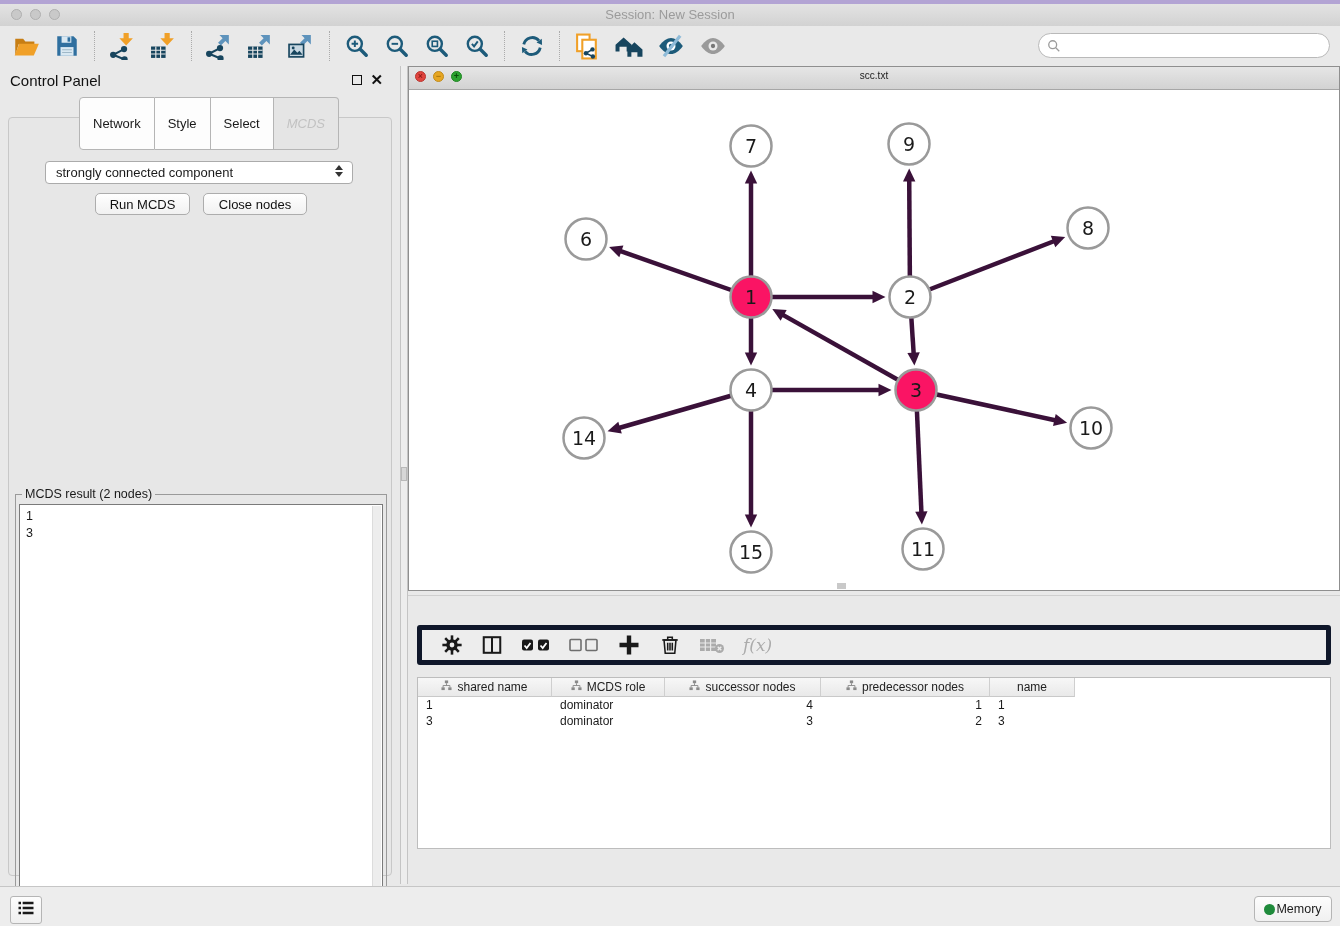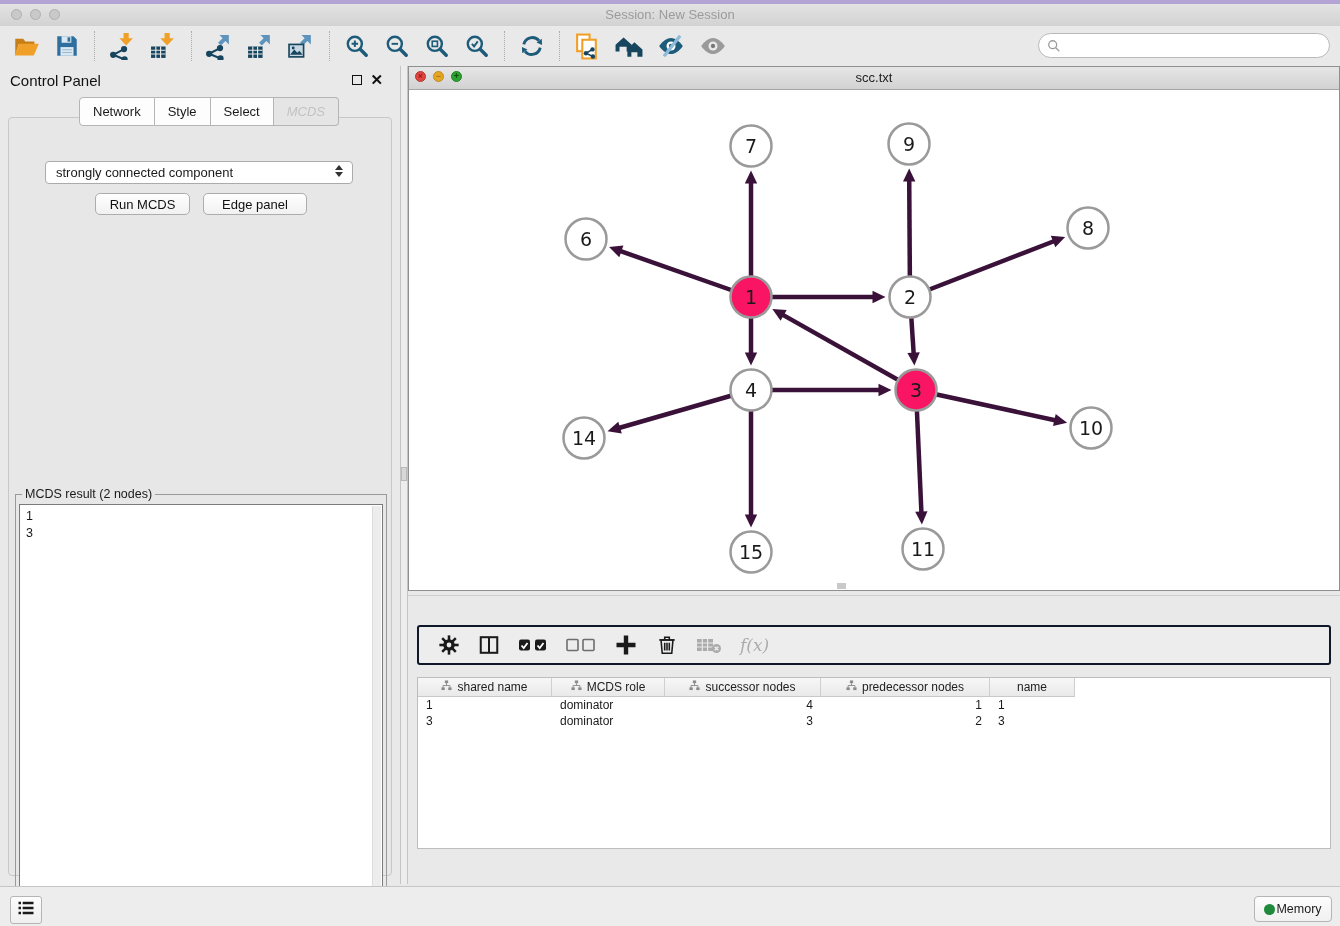--- a/index.html
+++ b/index.html
@@ -27,21 +27,21 @@
   .searchbox input{flex:1;border:none;outline:none;background:transparent;font-size:13px;height:20px;
                    font-family:"Liberation Sans",sans-serif;}
   
   .control-panel{position:absolute;left:0;top:66px;width:400px;height:818px;background:#E9E9E9;}
   .panel-head{position:relative;height:26px;}
   .panel-title{position:absolute;left:10px;top:6px;font-size:15px;color:#111;}
   .float-btn{position:absolute;width:10px;height:10px;border:1.5px solid #111;box-sizing:border-box;cursor:pointer;}
   .close-btn{position:absolute;font-size:15px;font-weight:900;color:#111;line-height:14px;cursor:pointer;}
   .cp-float{right:38px;top:9px;} .cp-close{right:17px;top:7px;}
   .cp-tabs{position:absolute;left:79px;top:31px;display:flex;z-index:2;}
-  .cp-tab{height:19px;line-height:19px;padding:4px 13px;font-size:13px;background:#FDFDFD;
+  .cp-tab{height:19px;line-height:19px;padding:16px 13px;font-size:13px;background:#FDFDFD;
           border:1px solid #B5B5B5;border-left:none;cursor:pointer;}
   .cp-tab:first-child{border-left:1px solid #B5B5B5;border-radius:4px 0 0 4px;}
   .cp-tab:last-child{border-radius:0 4px 4px 0;}
   .cp-tab.active{background:#E5E5E5;color:#C2C2C2;font-style:italic;}
   .cp-content{position:absolute;left:8px;top:51px;width:384px;height:759px;background:#E7E7E7;
               border:1px solid #C8C8C8;border-radius:4px;box-sizing:border-box;}
   .opt-label{position:absolute;left:0;right:0;top:22px;text-align:center;font-size:13px;}
   .cp-select{position:absolute;left:36px;top:43px;width:308px;height:23px;background:#FFF;
              border:1px solid #ABABAB;border-radius:4px;box-sizing:border-box;font-size:13px;
              display:flex;align-items:center;padding-left:10px;cursor:pointer;}
@@ -64,35 +64,35 @@
   
   .splitter{position:absolute;left:400px;top:66px;width:8px;height:818px;background:#EDEDED;
             border-left:1px solid #C4C4C4;border-right:1px solid #C4C4C4;box-sizing:border-box;}
   .split-handle{position:absolute;left:0px;top:401px;width:6px;height:14px;background:#D7D7D7;
                 border:1px solid #B9B9B9;box-sizing:border-box;cursor:col-resize;}
   
   .net-window{position:absolute;left:408px;top:66px;width:932px;height:525px;background:#FFF;
               border:1px solid #8F8F8F;box-sizing:border-box;}
   .nw-titlebar{position:absolute;left:0;top:0;right:0;height:22px;
                background:linear-gradient(#E6E6E6,#D2D2D2);border-bottom:1px solid #A6A6A6;}
-  .nw-title{position:absolute;left:0;right:0;top:3px;text-align:center;font-size:13px;color:#222;}
+  .nw-title{position:absolute;left:0;right:0;top:3px;text-align:center;font-size:10px;color:#222;}
   .nw-traffic{position:absolute;left:6px;top:4px;display:flex;gap:7px;}
   .tl.red{background:#E0443E;border:1px solid #B93630;color:#7A100D;}
   .tl.yellow{background:#E6A623;border:1px solid #C18B1B;color:#8A5D00;}
   .tl.green{background:#2BA22F;border:1px solid #1F8523;color:#0A4D0C;font-weight:bold;}
   #graph-svg{position:absolute;left:0;top:21px;}
   .hthumb{position:absolute;left:428px;bottom:1px;width:9px;height:6px;background:#C9C9C9;}
   
   .table-panel{position:absolute;left:408px;top:595px;width:932px;height:291px;background:#E9E9E9;
                border-top:1px solid #CFCFCF;}
   .tp-float{right:19px;top:10px;} .tp-close{right:-2px;top:8px;}
   .table-panel .panel-title{left:9px;top:7px;}
   .tp-head{position:absolute;left:3px;top:0;right:30px;height:26px;margin-top:20px;}
   .tp-toolbar{position:absolute;left:9px;top:29px;width:914px;height:40px;background:#EDEDED;
-              border:2px solid #0f172a;border-radius:3px;box-sizing:border-box;
+              border:5px solid #0f172a;border-radius:3px;box-sizing:border-box;
               display:flex;align-items:center;padding-left:10px;}
   .tp-toolbar .tb-btn{padding:0 9px;}
   .data-table{position:absolute;left:9px;top:81px;width:914px;height:172px;background:#FFF;
               border:1px solid #BDBDBD;box-sizing:border-box;overflow:hidden;}
   .dt-header{display:flex;height:19px;}
   .dt-hcell{background:linear-gradient(#F7F7F7,#E9E9E9);border-right:1px solid #CFCFCF;
             border-bottom:1px solid #C9C9C9;box-sizing:border-box;display:flex;align-items:center;
             justify-content:center;gap:5px;font-size:12px;color:#222;cursor:pointer;overflow:hidden;}
   .dt-row{display:flex;height:16px;}
   .dt-cell{font-size:12px;box-sizing:border-box;padding:1px 8px 0 8px;overflow:hidden;cursor:default;}
@@ -326,21 +326,21 @@
       </div>
     <div class="cp-content">
       <div class="cp-select">
         <span>strongly connected component</span>
         <span class="stepper">
             <i class="up"></i>
             <i class="down"></i>
           </span>
       </div>
       <button class="cp-btn btn-run">Run MCDS</button>
-      <button class="cp-btn btn-closep">Edge panel</button>
+      <button class="cp-btn btn-closep">Close nodes</button>
       <div class="groupbox">
         <span class="legend">MCDS result (2 nodes)</span>
         <div class="result-area">
           <div class="result-text" id="result-text">1
 3</div>
           <div class="result-scroll"></div>
         </div>
       </div>
     </div>
   </div>

